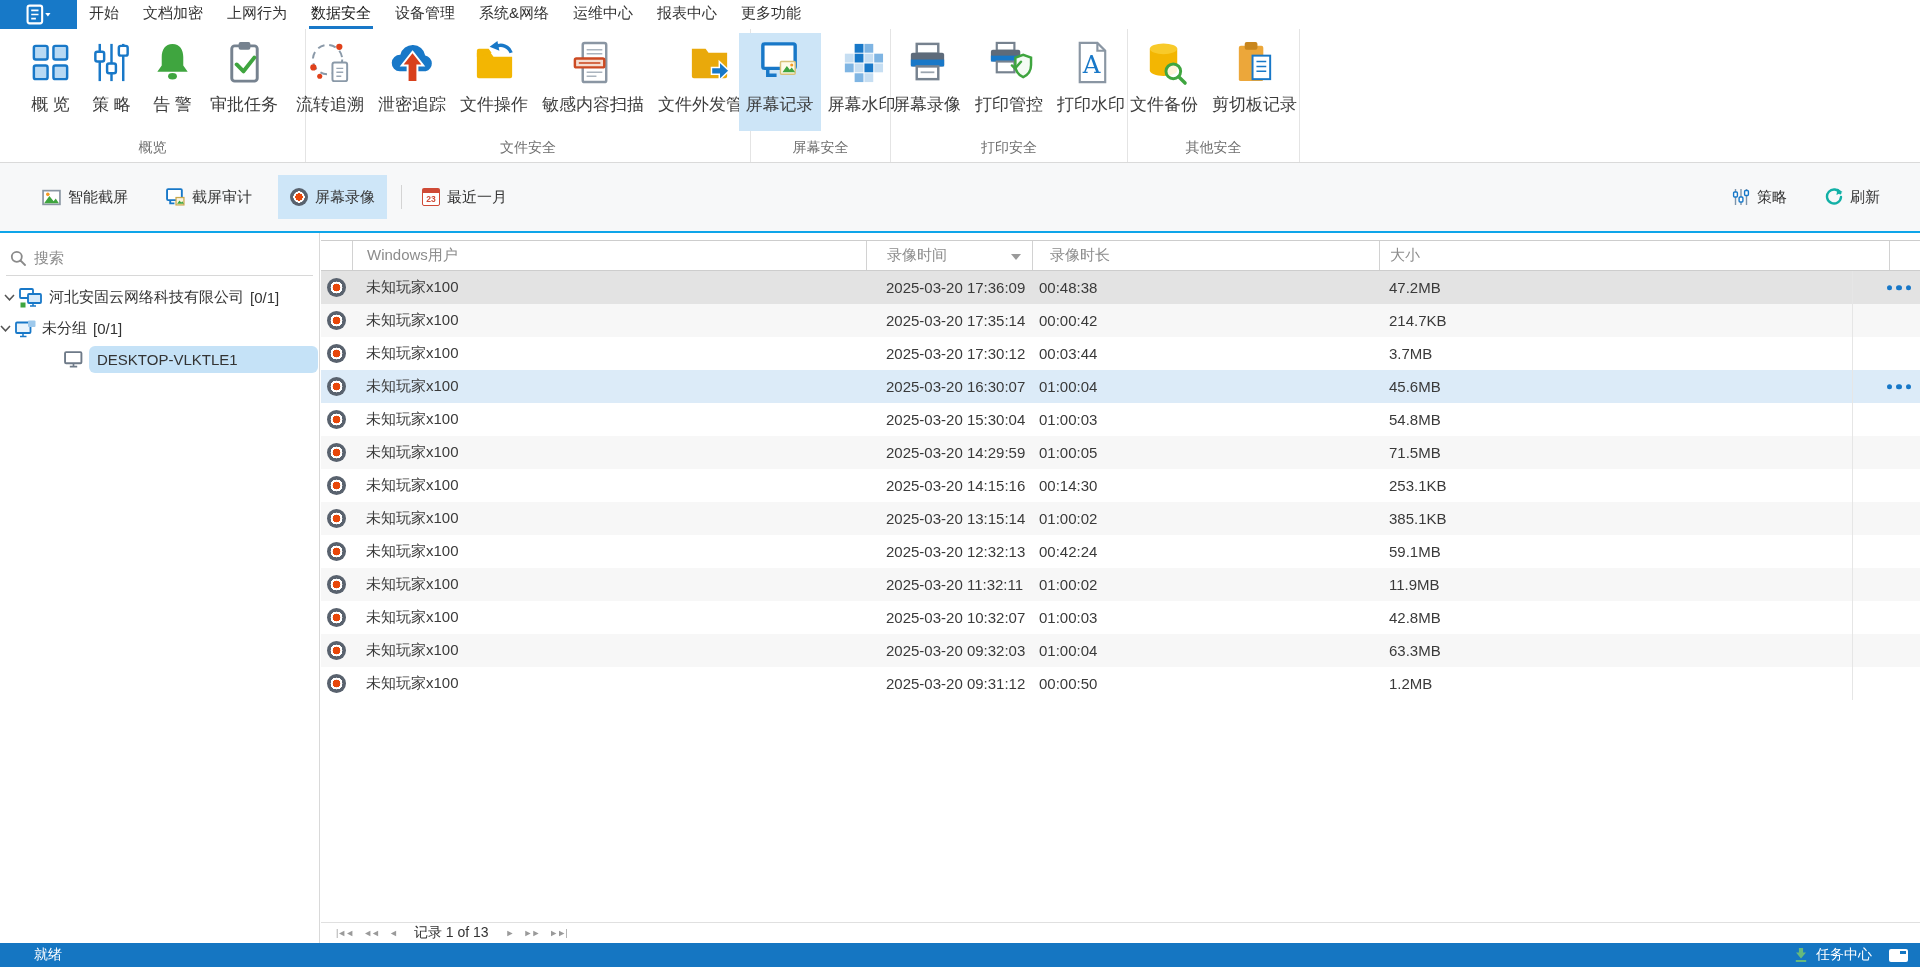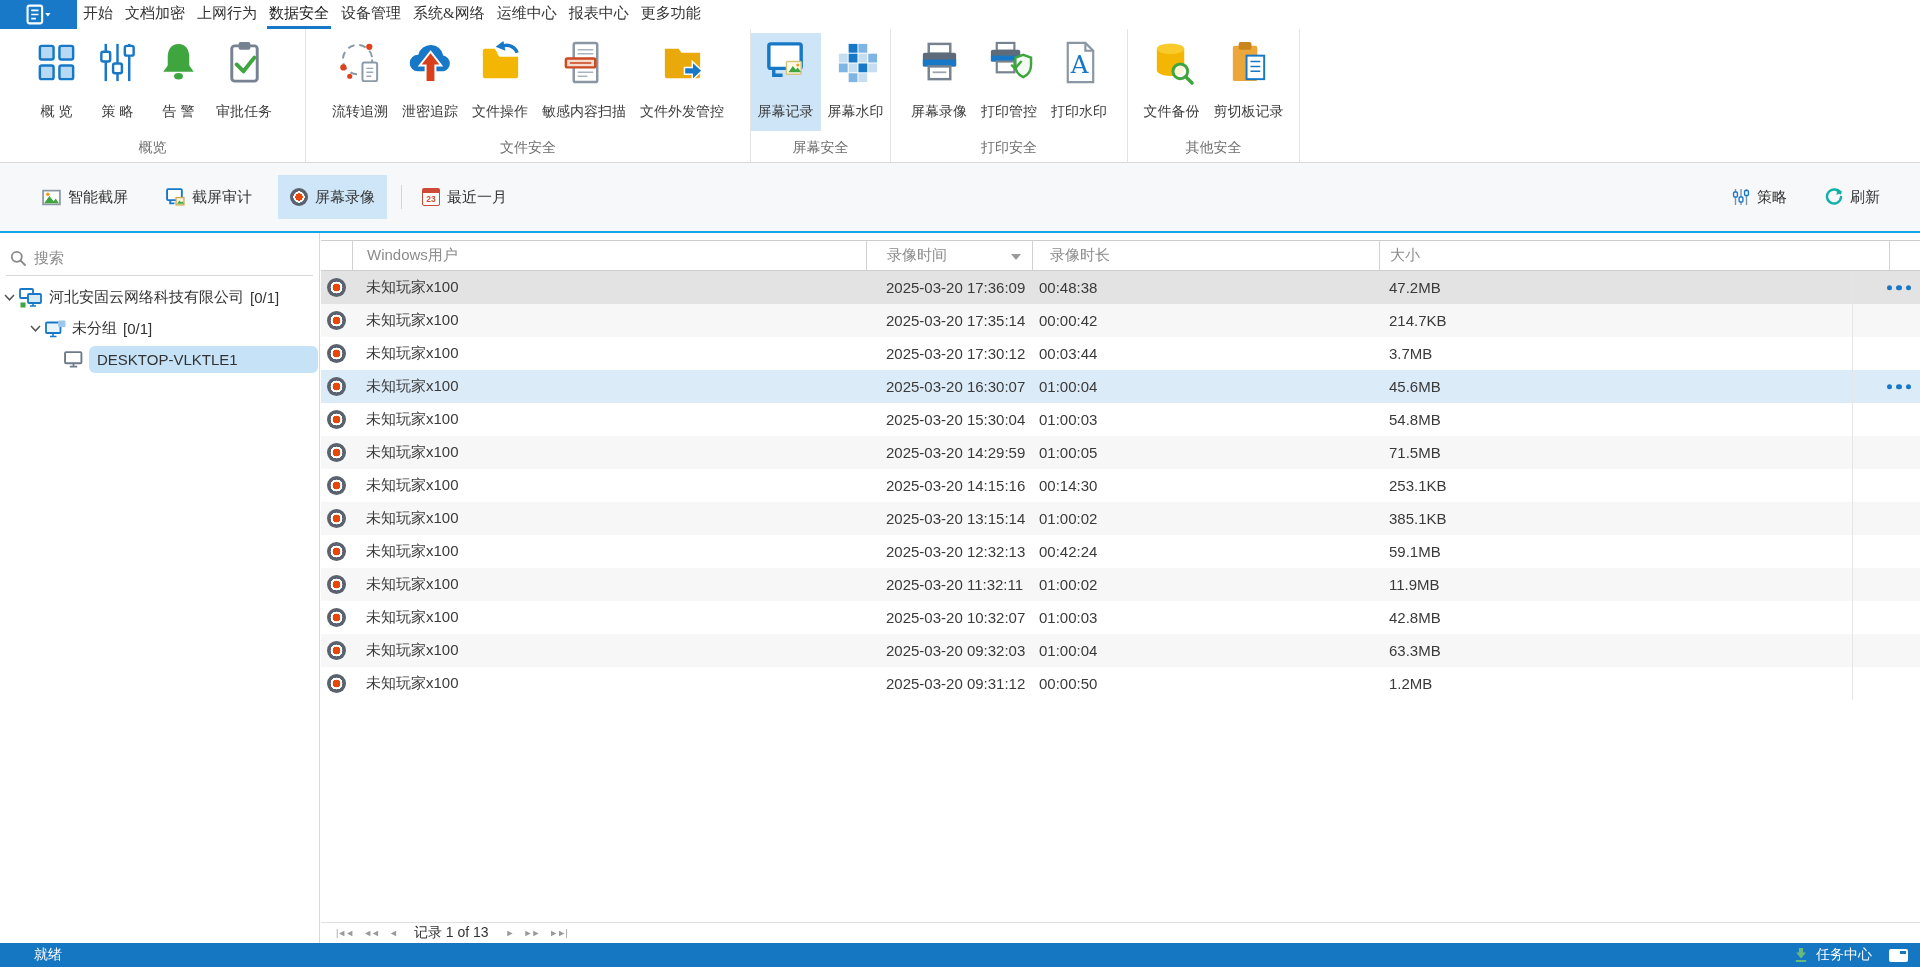--- a/index.html
+++ b/index.html
@@ -3,31 +3,31 @@
 <meta charset="utf-8">
 <style>
   * { margin:0; padding:0; box-sizing:border-box; }
   html,body { width:1920px; height:967px; overflow:hidden; }
   body { font-family:"Liberation Sans","DejaVu Sans",sans-serif; background:#fff; color:#333; }
   .stage { position:relative; width:1920px; height:967px; background:#fff; }
 
   
   .menubar { position:absolute; top:0; left:0; right:0; height:29px; display:flex; align-items:stretch; background:#fff; }
   .app-btn { width:77px; background:#1779c8; display:flex; align-items:center; justify-content:center; cursor:pointer; }
-  .menu-item { margin:0 4px; padding:0 2px; display:flex; align-items:center; font-size:15px; color:#333; cursor:pointer; border-bottom:3px solid transparent; white-space:nowrap;font-family:Liberation Serif, serif; }
+  .menu-item { margin:0 10px; padding:0 2px; display:flex; align-items:center; font-size:15px; color:#333; cursor:pointer; border-bottom:3px solid transparent; white-space:nowrap; }
   .menu-item.selected { color:#1a1a1a; border-bottom-color:#1878c8; }
 
   
   .ribbon { position:absolute; top:29px; left:0; right:0; height:134px; background:#fff; border-bottom:1px solid #dadada; display:flex; }
   .rgroup { position:relative; height:100%; border-right:1px solid #e4e4e4; display:flex; justify-content:center; }
   .rgroup-items { display:flex; align-items:flex-start; margin-top:4px; }
   .rgroup-label { position:absolute; bottom:5px; left:0; right:0; text-align:center; font-size:14px; color:#707070; }
   .ribbon-btn { height:98px; padding:6px 7px 0 7px; display:flex; flex-direction:column; align-items:center; cursor:pointer; }
   .ribbon-btn.selected { background:#cde5f7; }
-  .ribbon-btn .lbl { margin-top:17px; font-size:14px; color:#3c3c3c; white-space:nowrap; }
+  .ribbon-btn .lbl { margin-top:7px; font-size:17px; color:#3c3c3c; white-space:nowrap; }
   .ic48 { width:47px; height:47px; }
 
   
   .subtoolbar { position:absolute; top:163px; left:0; right:0; height:70px; background:#f7f8f9; border-bottom:2px solid #0ea5e9; display:flex; align-items:center; padding:0 28px 0 30px; }
   .tb-btn { height:44px; display:flex; align-items:center; gap:7px; padding:0 12px; font-size:15px; color:#333; cursor:pointer; white-space:nowrap; }
   .tb-btn + .tb-btn { margin-left:14px; }
   .tb-btn.selected { background:#cee6f8; }
   .tb-sep { width:1px; height:24px; background:#d4d4d4; margin:0 8px 0 14px; }
   .tb-right { margin-left:auto; display:flex; align-items:center; }
   .rec18 { width:18px; height:18px; border-radius:50%; background:radial-gradient(circle,#e8470a 0 29%,#fff 30% 44%,#59626e 45% 100%); }
@@ -38,21 +38,21 @@
   
   .sidebar { position:absolute; top:233px; left:0; width:320px; height:710px; background:#fff; border-right:1px solid #d9d9d9; }
   .search-row { margin:7px 6px 0 6px; height:36px; display:flex; align-items:center; gap:8px; padding-left:4px; border-bottom:1px solid #d8d8d8; }
   .search-row input { border:0; outline:0; background:transparent; font-size:15px; color:#0369a1; width:240px; font-family:inherit; }
   .search-row input::placeholder { color:#8d8d8d; }
   .tree { margin-top:6px; }
   .tnode { height:31px; display:flex; align-items:center; font-size:15px; color:#333; cursor:pointer; white-space:nowrap; }
   .tnode .caret { margin-right:4px; display:flex; cursor:pointer; }
   .tnode .count { margin-left:6px; }
   .tn-0 { padding-left:4px; }
-  .tn-1 { padding-left:30px; }
+  .tn-1 { }
   .tn-2 { padding-left:64px; }
   .tn-2 .hl { flex:1; display:flex; align-items:center; height:27px; background:#c5e2f7; padding-left:8px; margin-right:1px;border-radius:6px; }
   .tico { margin-right:6px; flex:none; display:flex; }
 
   
   .main { position:absolute; top:233px; left:321px; right:0; height:689px; background:#fff; }
   .thead, .trow { display:grid; grid-template-columns:31px 514px 166px 347px 510px 1fr; }
   .thead { margin-top:7px; height:31px; border-top:1px solid #cdcdcd; border-bottom:1px solid #cdcdcd; background:#fff; align-items:center; }
   .th { position:relative; height:100%; display:flex; align-items:center; font-size:15px; color:#8c8c8c; cursor:pointer; }
   .th.b { border-left:1px solid #d2d2d2; }

